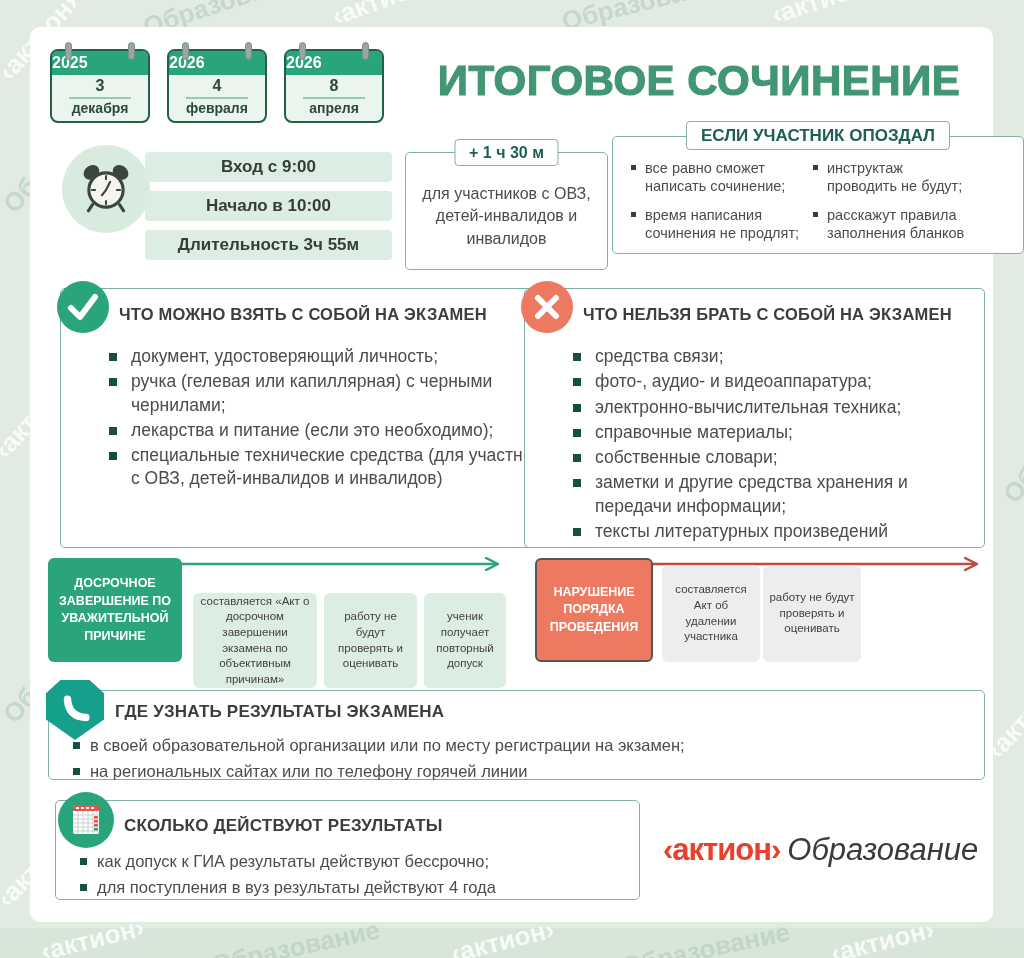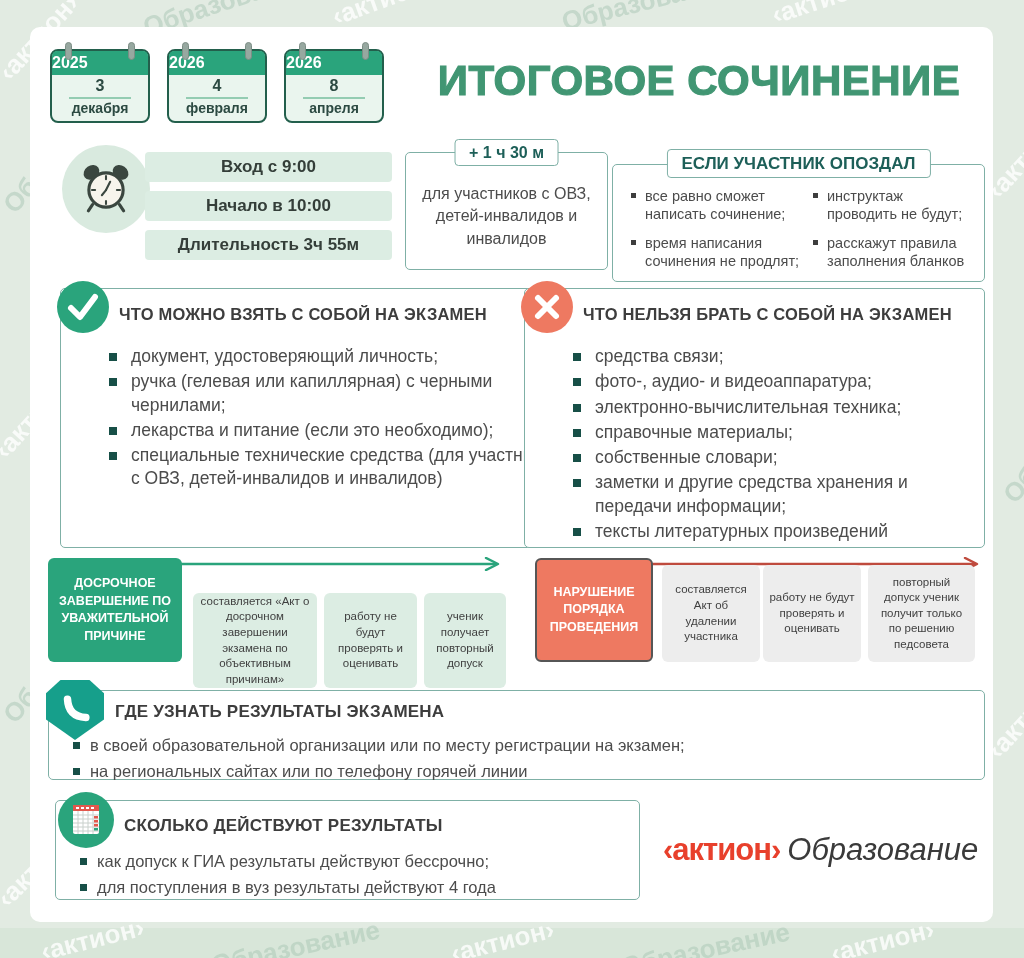--- a/index.html
+++ b/index.html
@@ -54,21 +54,21 @@
   .badge { position:absolute; left:50%; transform:translateX(-50%);
            background:#fff; border:1.6px solid var(--teal-border,#7fb0a6); border-radius:4px;
            color:var(--dark-teal-text,#1d5f58); font-weight:bold; white-space:nowrap;
            display:flex; align-items:center; padding:0 14px; }
 
   .extra-box { left:375px; top:125px; width:203px; height:118px; }
   .extra-badge { top:-14px; height:27px; font-size:16px; }
   .extra-text { margin-top:30px; padding:0 14px; text-align:center;
                 font-size:16px; line-height:1.4; color:var(--text,#4c4c4c); }
 
-  .late-box { left:582px; top:137px; width:373px; height:118px; }
+  .late-box { left:582px; top:109px; width:412px; height:118px; }
   .late-badge { top:-16px; height:29px; font-size:17px; }
   .late-col { position:absolute; top:22px; }
   .late-col.c1 { left:18px; width:170px; } .late-col.c2 { left:200px; width:162px; }
   .late-item { position:relative; padding-left:14px; font-size:14.5px; line-height:1.25;
                color:var(--text,#4c4c4c); margin-bottom:11px; }
   .late-item::before { content:""; position:absolute; left:0; top:6px; width:5px; height:5px;
                        background:#3d3d3d; }
 
   
   .col-box { height:260px; top:261px; }
@@ -280,21 +280,20 @@
   </div>
 
   <div class="flow violation">
     <svg class="flow-arrow" viewBox="0 0 450 14">
       <line x1="60" y1="7" x2="440" y2="7" stroke="#bf4b3e" stroke-width="2.5"></line>
       <path d="M430 1 L442 7 L430 13" fill="none" stroke="#bf4b3e" stroke-width="2.5" stroke-linecap="round" stroke-linejoin="round"></path>
     </svg>
     <div class="flow-head">НАРУШЕНИЕ ПОРЯДКА ПРОВЕДЕНИЯ</div>
     <div class="flow-step s1">составляется Акт об удалении участника</div>
     <div class="flow-step s2">работу не будут проверять и оценивать</div>
-    <div class="flow-step s3">повторный допуск ученик получит только по решению педсовета</div>
   </div>
 
   <div class="tealbox results-box">
     <div class="phone-icon">
       <svg width="40" height="40" viewBox="0 0 48 48">
         <path d="M15 11 q1 21 22 22" fill="none" stroke="#fff" stroke-width="9" stroke-linecap="round"></path>
       </svg>
     </div>
     <div class="sec-title">ГДЕ УЗНАТЬ РЕЗУЛЬТАТЫ ЭКЗАМЕНА</div>
     <ul class="items">

